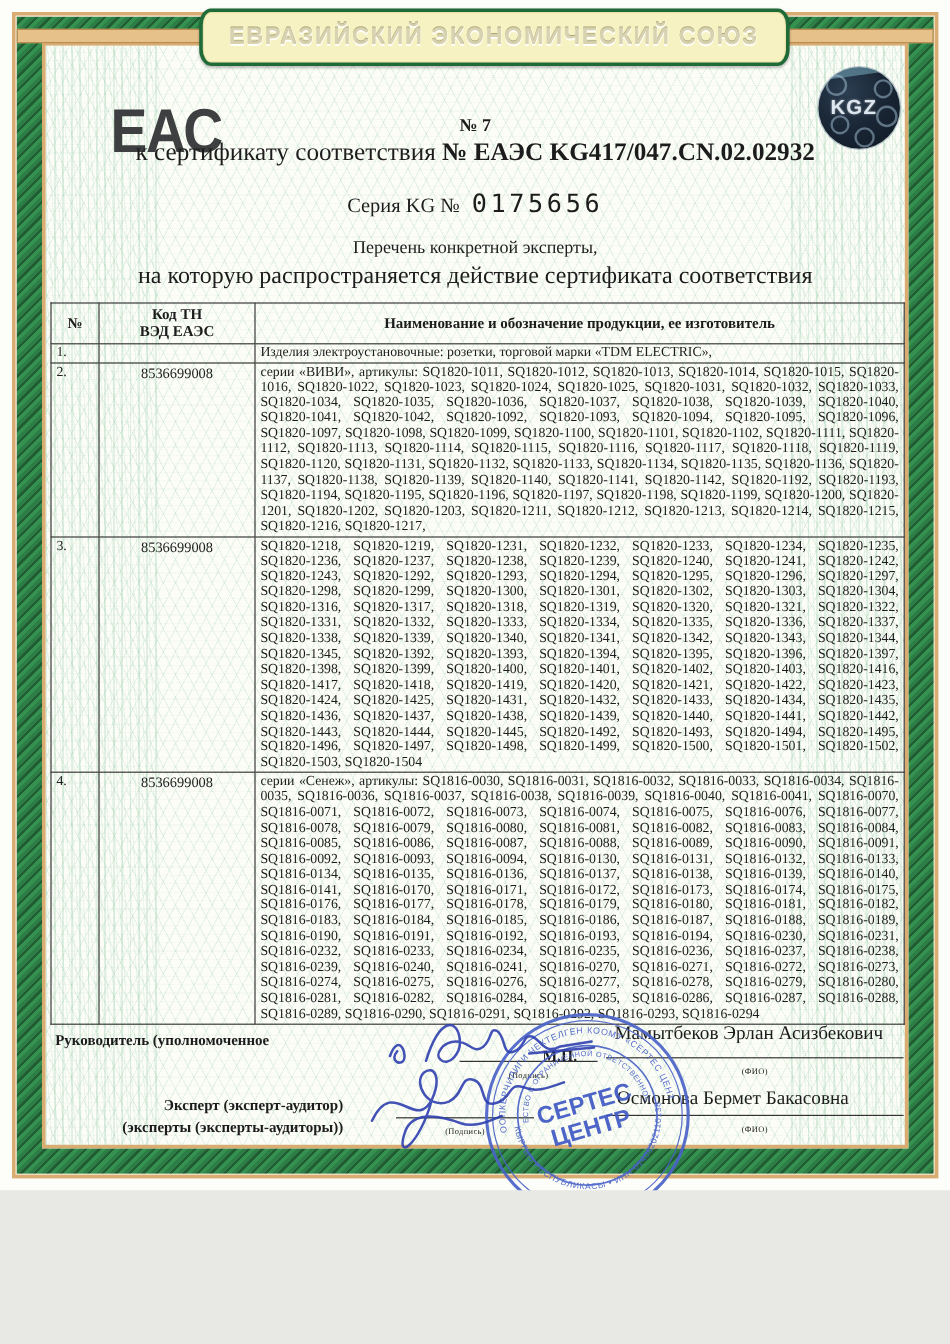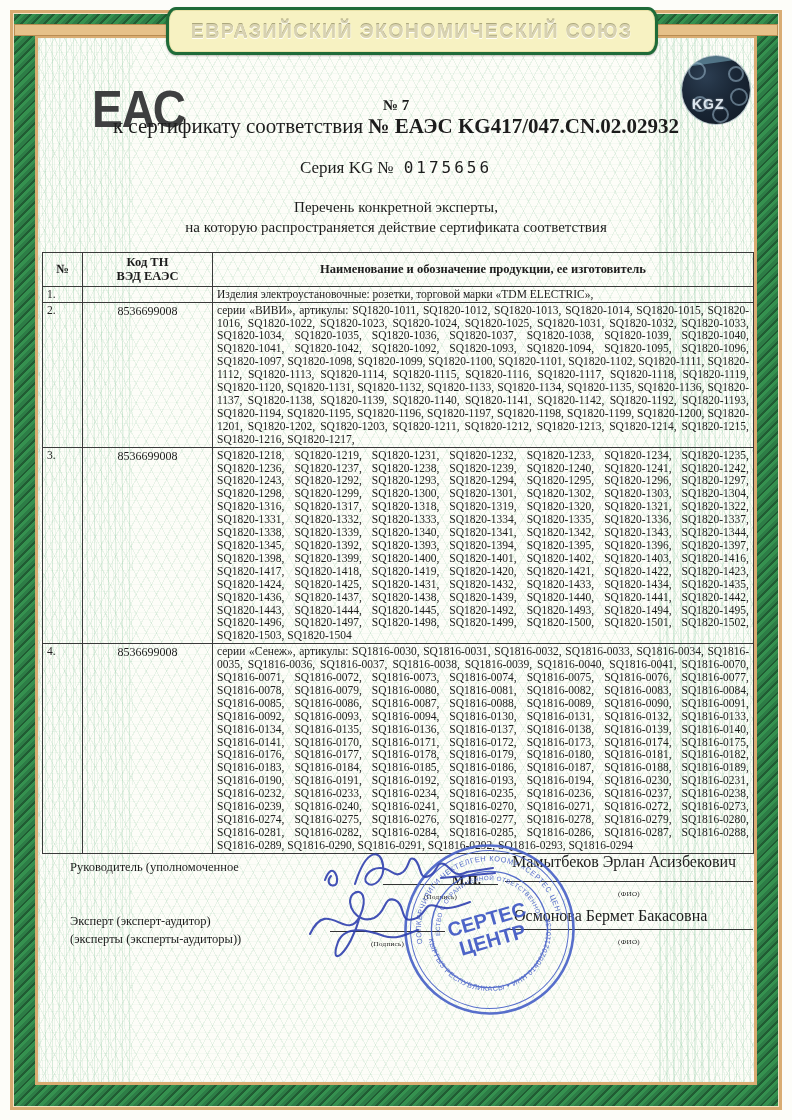--- a/index.html
+++ b/index.html
@@ -1,17 +1,17 @@
 <!DOCTYPE html>
 <html><head>
 <meta charset="utf-8">
 <style>
   html,body{margin:0;padding:0;background:#e8e8e4;}
   .page{
-    position:relative;width:792px;height:1120px;margin:0 auto;
+    position:relative;width:792px;height:992px;margin:0 auto;
     background:#fdfdf9;overflow:hidden;
     font-family:"Liberation Serif", serif;color:#1c1c1c;
   }
   
   .frame-gold-outer{position:absolute;inset:10px;border:3px solid #d9ac72;box-shadow:0 0 0 1px #f2e2c4 inset;}
   .frame-green{
     position:absolute;inset:14px;
     background:repeating-linear-gradient(135deg,#2d7d46 0 3px,#215c33 3px 5px,#35914f 5px 8px);
   }
   .frame-inner-white{
@@ -57,50 +57,50 @@
     box-shadow:0 0 0 1px rgba(90,120,150,.4);overflow:hidden;
   }
   .holo .ring{position:absolute;border:2px solid rgba(165,195,215,.5);border-radius:50%;}
   .holo .r1{width:14px;height:14px;left:6px;top:6px;}
   .holo .r2{width:12px;height:12px;left:46px;top:10px;}
   .holo .r3{width:14px;height:14px;left:48px;top:32px;}
   .holo .r4{width:12px;height:12px;left:10px;top:40px;}
   .holo .r5{width:13px;height:13px;left:30px;top:50px;}
   .holo .sliver{position:absolute;left:-6px;top:-4px;width:60px;height:12px;background:rgba(140,200,220,.45);transform:rotate(-8deg);}
   .holo-kgz{
-    position:absolute;left:10px;top:40px;font-family:"Liberation Sans", sans-serif;
-    font-weight:700;font-size:14px;letter-spacing:1px;color:#dde6ee;text-shadow:0 0 2px rgba(255,255,255,.5);
+    position:absolute;left:10px;top:24px;font-family:"Liberation Sans", sans-serif;
+    font-weight:700;font-size:17px;letter-spacing:1px;color:#dde6ee;text-shadow:0 0 2px rgba(255,255,255,.5);
   }
   
   .centerline{position:absolute;left:0;width:792px;text-align:center;}
   .title{top:64px;font-size:27px;letter-spacing:3px;}
   .appendix-no{top:97px;font-size:15px;font-weight:700;}
   .cert-line{top:114px;font-size:21px;}
   .cert-line b{font-weight:700;}
   .series-line{top:158px;font-size:17px;}
-  .series-no{font-family:"DejaVu Sans Mono", monospace;font-size:16px;letter-spacing:3px;margin-left:10px;text-align:center;}
+  .series-no{font-family:"DejaVu Sans Mono", monospace;font-size:21px;letter-spacing:3px;margin-left:10px;text-align:center;}
   .subtitle1{top:199px;font-size:15px;}
-  .subtitle2{top:219px;font-size:15px;}
+  .subtitle2{top:219px;font-size:20px;}
   
   table.prod{
     position:absolute;left:42px;top:252px;width:711px;
     border-collapse:collapse;table-layout:fixed;background:transparent;
   }
   table.prod col.c-no{width:40px;}
   table.prod col.c-code{width:130px;}
   table.prod col.c-name{width:541px;}
   table.prod th, table.prod td{border:1px solid #3a3a3a;padding:1px 4px;vertical-align:top;}
   table.prod th{font-size:12.5px;font-weight:700;text-align:center;vertical-align:middle;padding:2px 3px;line-height:1.15;}
   td.cell-no{font-size:11.5px;text-align:left;padding-left:4px;}
   td.cell-code{font-size:12px;text-align:center;vertical-align:middle;}
   td.cell-name{font-size:11.5px;line-height:12.9px;text-align:justify;}
   
-  .role{position:absolute;left:70px;width:240px;font-size:12.5px;font-weight:400;line-height:18px;}
+  .role{position:absolute;left:46px;width:240px;font-size:12.5px;font-weight:700;line-height:18px;}
   .role1{top:858px;}
-  .role2{top:912px;}
+  .role2{top:912px;text-align:right;}
   .sig-line{position:absolute;border-top:1px solid #333;text-align:center;}
   .sig-caption{font-size:7px;color:#222;letter-spacing:.3px;}
   .sig1-line{left:383px;top:884px;width:115px;}
   .sig2-line{left:330px;top:931px;width:115px;}
   .fio1-line{left:505px;top:881px;width:248px;}
   .fio2-line{left:505px;top:929px;width:248px;}
   .mp{position:absolute;left:452px;top:872px;font-size:13px;font-weight:700;}
   .name{position:absolute;font-size:16px;white-space:nowrap;}
   .name1{left:512px;top:853px;}
   .name2{left:514px;top:907px;}

